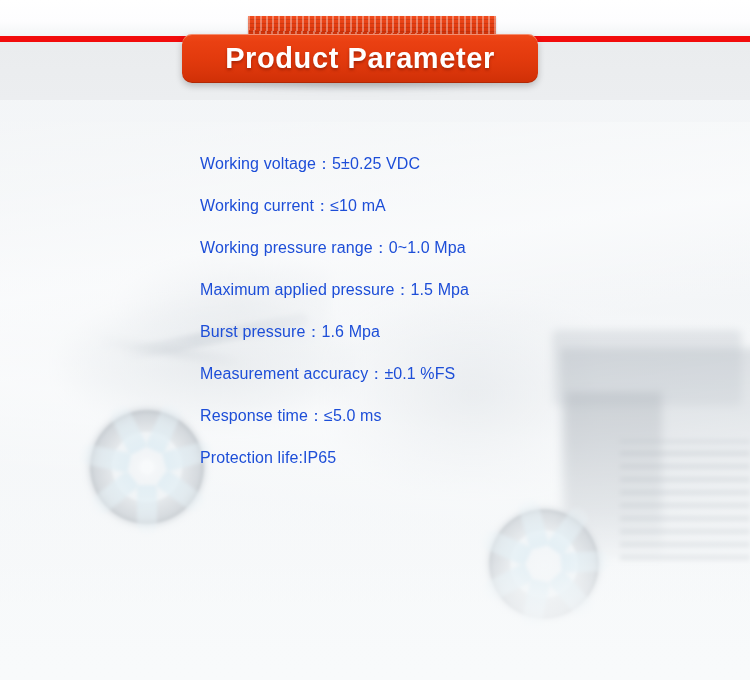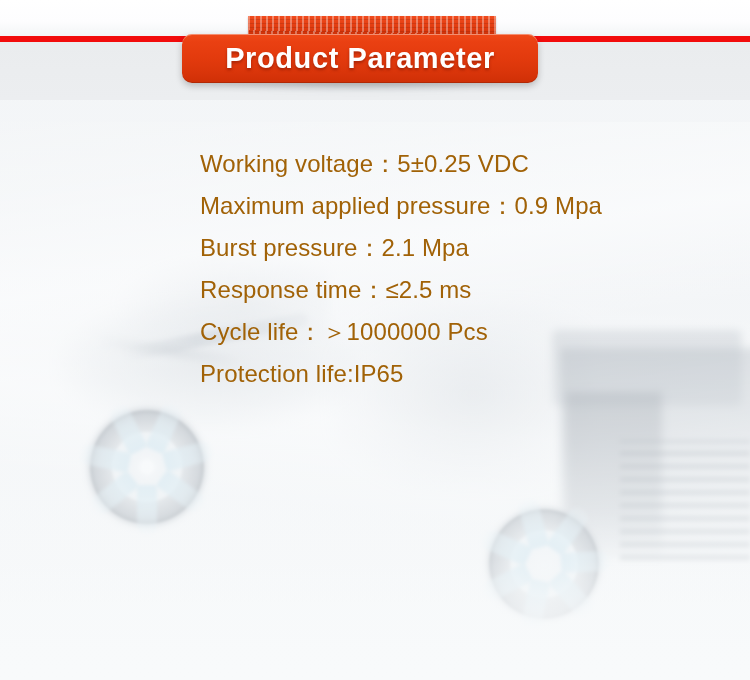--- a/index.html
+++ b/index.html
@@ -316,22 +316,22 @@
     top: 143px;
     width: 530px;
   }
   .spec-row {
     height: 42px;
     display: flex;
     align-items: center;
     white-space: nowrap;
   }
   .spec-row .spec-text {
-    font-size: 24px;
-    color: #a16207;
+    font-size: 16px;
+    color: #1d4ed8;
     font-weight: 500;
     letter-spacing: .1px;
     line-height: 1;
   }
 </style>
 </head>
 <body>
 
 <div class="page">
 
@@ -380,29 +380,35 @@
     <div class="title-pill">
       <span class="title-text">Product Parameter</span>
     </div>
   </div>
 
   <div class="spec-list">
     <div class="spec-row">
       <span class="spec-text">Working voltage：5±0.25 VDC</span>
     </div>
     <div class="spec-row">
-      <span class="spec-text">Maximum applied pressure：0.9 Mpa</span>
-    </div>
-    <div class="spec-row">
-      <span class="spec-text">Burst pressure：2.1 Mpa</span>
-    </div>
-    <div class="spec-row">
-      <span class="spec-text">Response time：≤2.5 ms</span>
-    </div>
-    <div class="spec-row">
-      <span class="spec-text">Cycle life：＞1000000 Pcs</span>
+      <span class="spec-text">Working current：≤10 mA</span>
+    </div>
+    <div class="spec-row">
+      <span class="spec-text">Working pressure range：0~1.0 Mpa</span>
+    </div>
+    <div class="spec-row">
+      <span class="spec-text">Maximum applied pressure：1.5 Mpa</span>
+    </div>
+    <div class="spec-row">
+      <span class="spec-text">Burst pressure：1.6 Mpa</span>
+    </div>
+    <div class="spec-row">
+      <span class="spec-text">Measurement accuracy：±0.1 %FS</span>
+    </div>
+    <div class="spec-row">
+      <span class="spec-text">Response time：≤5.0 ms</span>
     </div>
     <div class="spec-row">
       <span class="spec-text">Protection life:IP65</span>
     </div>
   </div>
 
 </div>
 
 </body></html>

